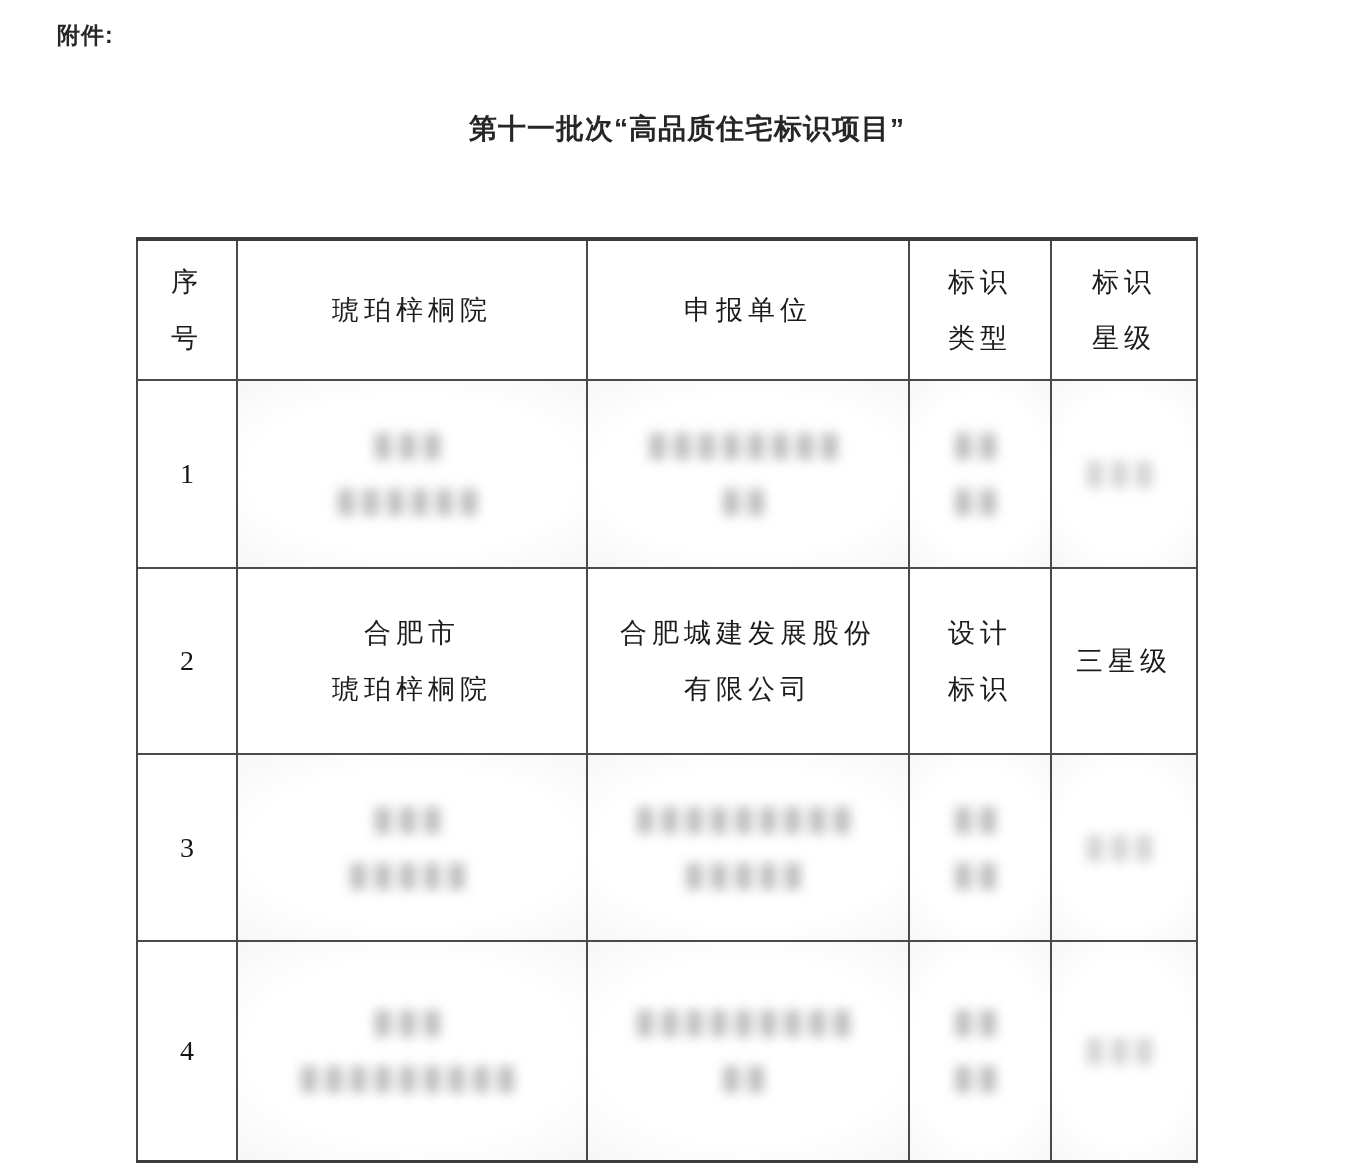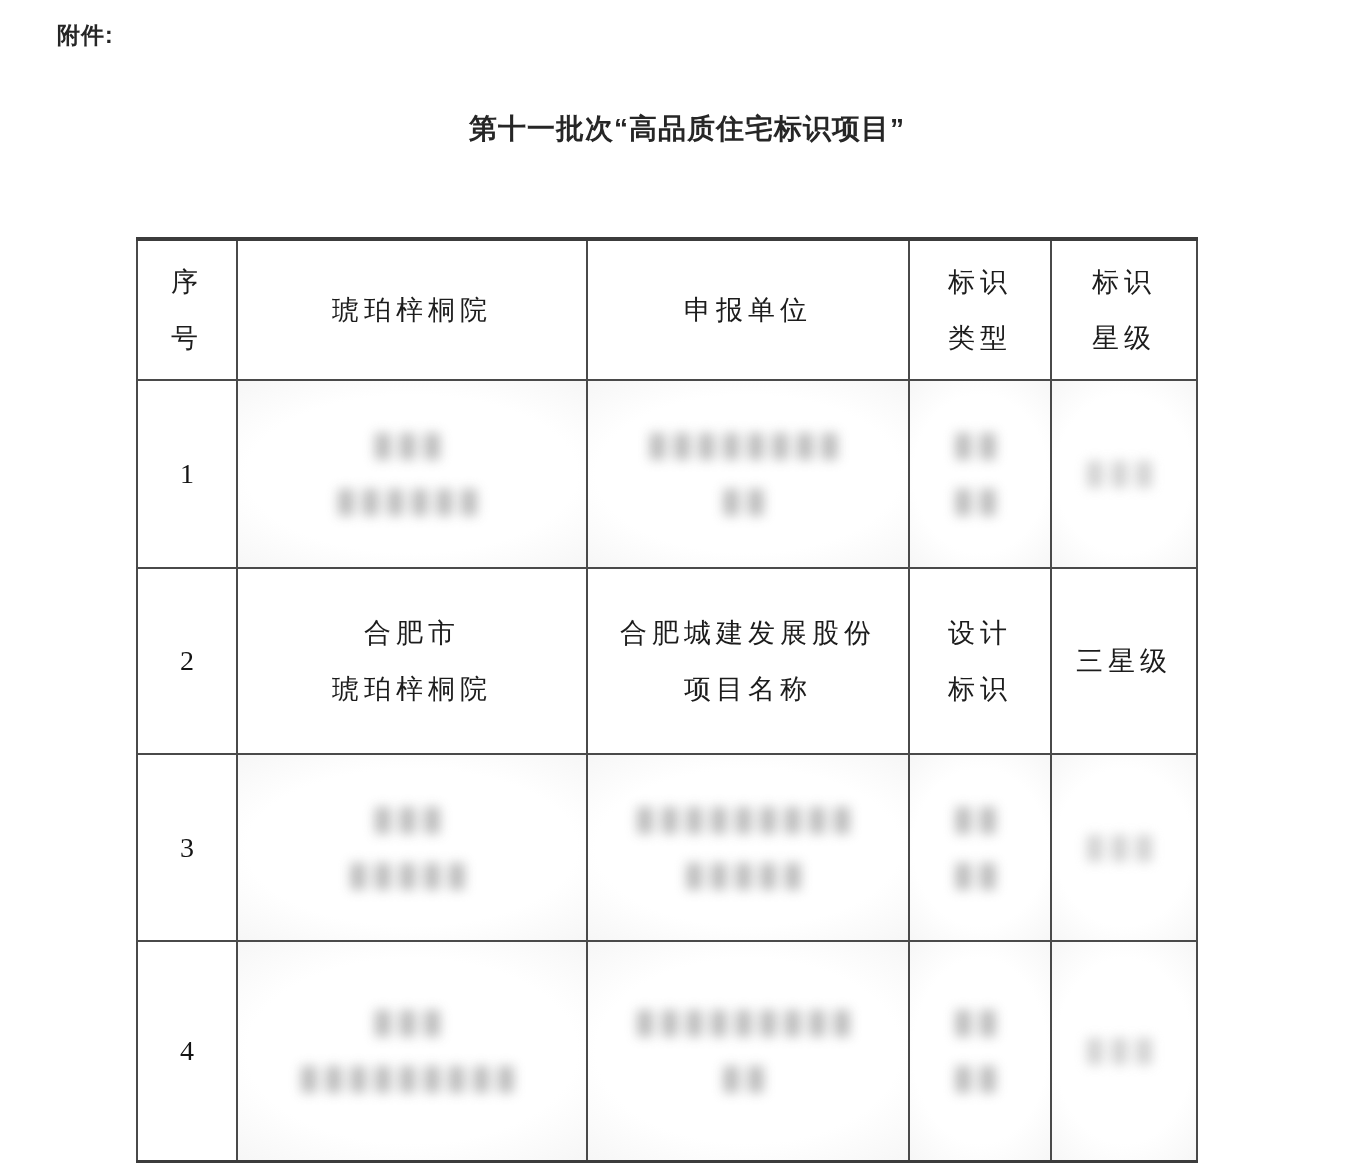--- a/index.html
+++ b/index.html
@@ -152,21 +152,21 @@
     <tr class="r2">
       <td class="num">
         <div class="ln">2</div>
       </td>
       <td>
         <div class="ln">合肥市</div>
         <div class="ln">琥珀梓桐院</div>
       </td>
       <td>
         <div class="ln">合肥城建发展股份</div>
-        <div class="ln">项目名称</div>
+        <div class="ln">有限公司</div>
       </td>
       <td>
         <div class="ln">设计</div>
         <div class="ln">标识</div>
       </td>
       <td>
         <div class="ln">三星级</div>
       </td>
     </tr>
 

